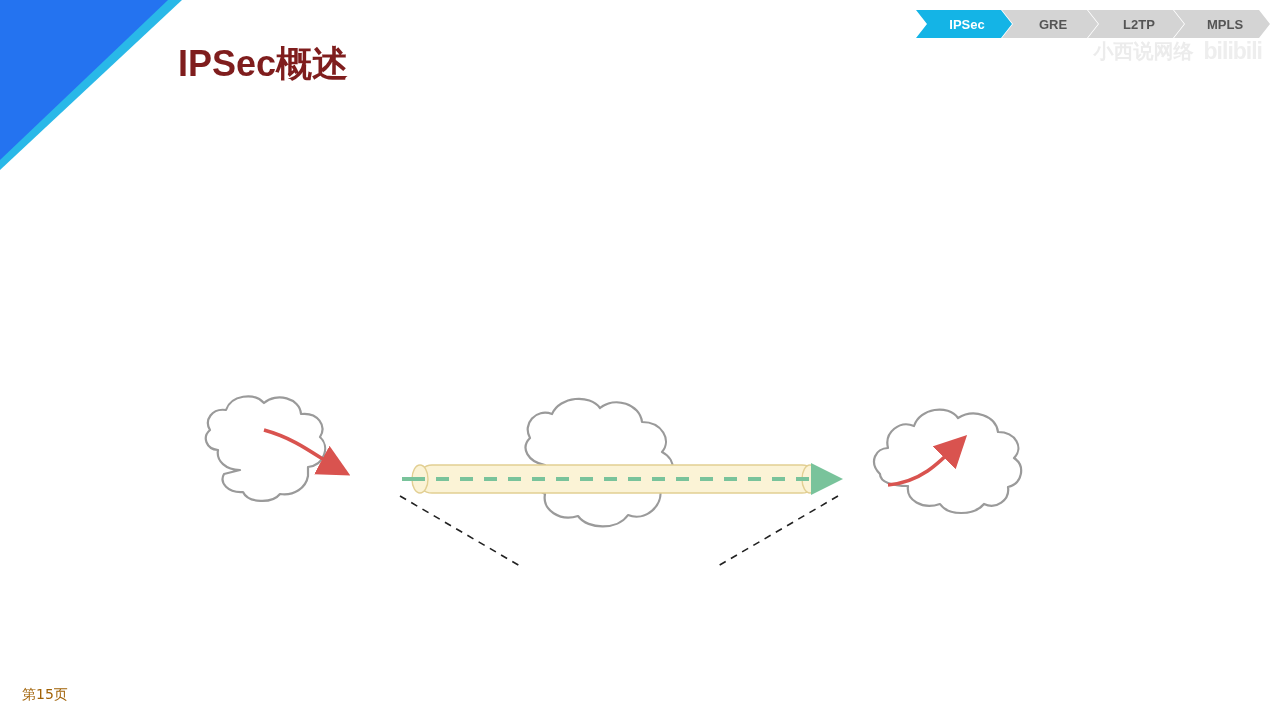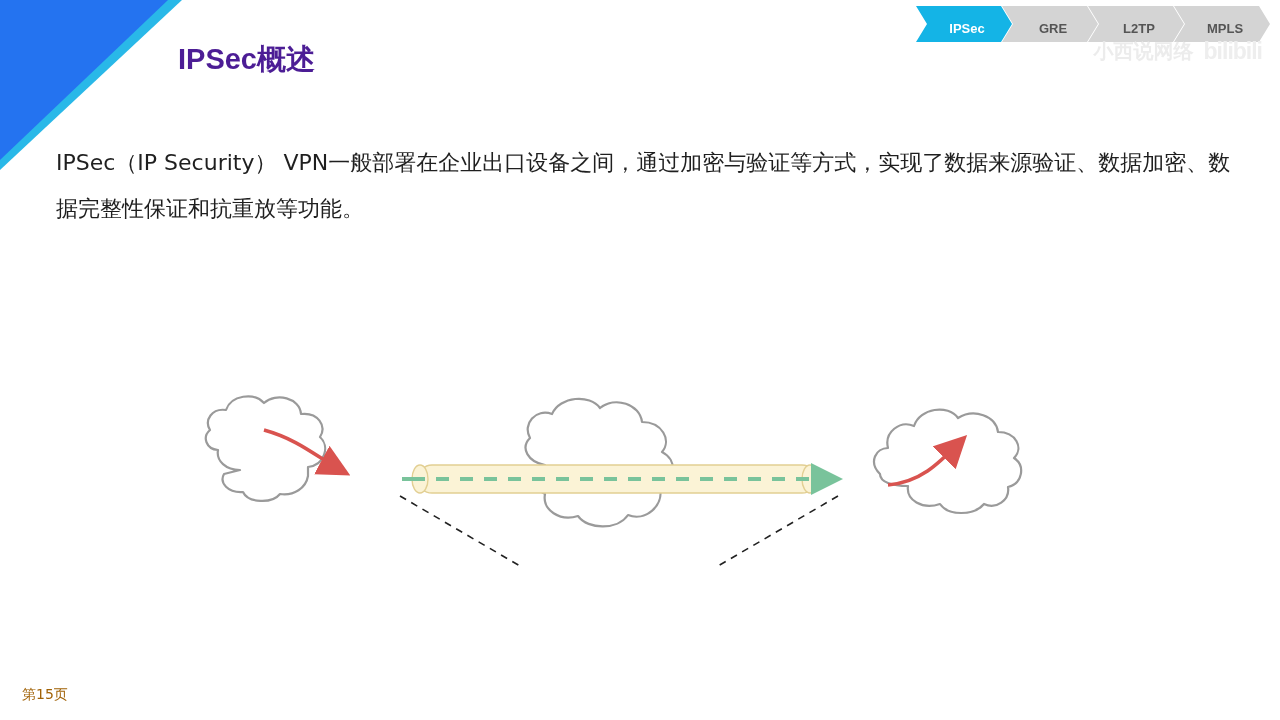--- a/index.html
+++ b/index.html
@@ -21,30 +21,30 @@
   }
   .corner-blue{
     position:absolute;left:0;top:0;width:0;height:0;
     border-top:160px solid #2473f0;
     border-right:168px solid transparent;
   }
 
   
   .title{
     position:absolute;left:178px;top:40px;
-    font-size:29px;font-weight:bold;color:#4c1d95;
+    font-size:36px;font-weight:bold;color:#7f1d1d;
     letter-spacing:0px;white-space:nowrap;
   }
 
   
   .tabs{position:absolute;right:10px;top:10px;display:flex;align-items:center;height:28px;}
   .tab{
     position:relative;height:28px;display:flex;align-items:center;justify-content:center;
     background:#d4d4d4;color:#555;font-size:13px;font-weight:bold;
-    padding:8px 16px 0 22px;margin-left:-10px;
+    padding:0 16px 0 22px;margin-left:-10px;
     clip-path:polygon(0 0, calc(100% - 11px) 0, 100% 50%, calc(100% - 11px) 100%, 0 100%, 11px 50%);
     min-width:58px;
   }
   .tab.first{margin-left:0;}
   .tab.active{background:#14b4e6;color:#ffffff;}
 
   
   .watermark{
     position:absolute;right:18px;top:38px;
     display:flex;align-items:center;gap:10px;
@@ -92,21 +92,20 @@
     <div class="tab">
       <span>MPLS</span>
     </div>
   </div>
 
   <div class="watermark">
     <span>小西说网络</span>
     <span class="wm-bili">bilibili</span>
   </div>
 
-  <div class="para">IPSec（IP Security） VPN一般部署在企业出口设备之间，通过加密与验证等方式，实现了数据来源验证、数据加密、数据完整性保证和抗重放等功能。</div>
 
   <div class="diagram">
 
     <svg class="dg-svg" width="1280" height="320">
       <defs>
         <marker id="arrowRed" markerWidth="9" markerHeight="9" refX="7" refY="4.5" orient="auto">
           <path d="M0,0 L9,4.5 L0,9 z" fill="#d9534f"></path>
         </marker>
         <marker id="arrowGreen" markerWidth="8" markerHeight="8" refX="6" refY="4" orient="auto">
           <path d="M0,0 L8,4 L0,8 z" fill="#79c39b"></path>

